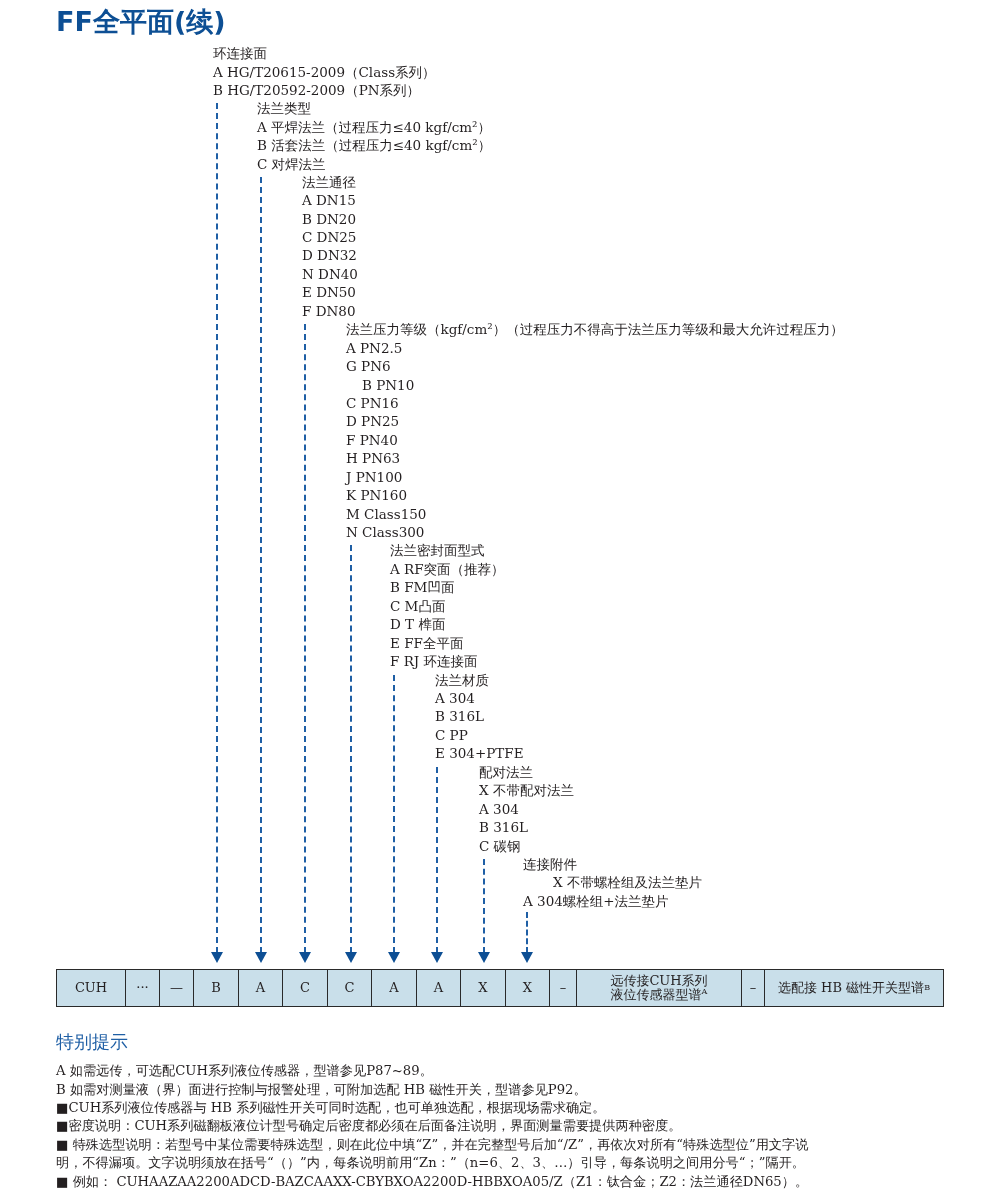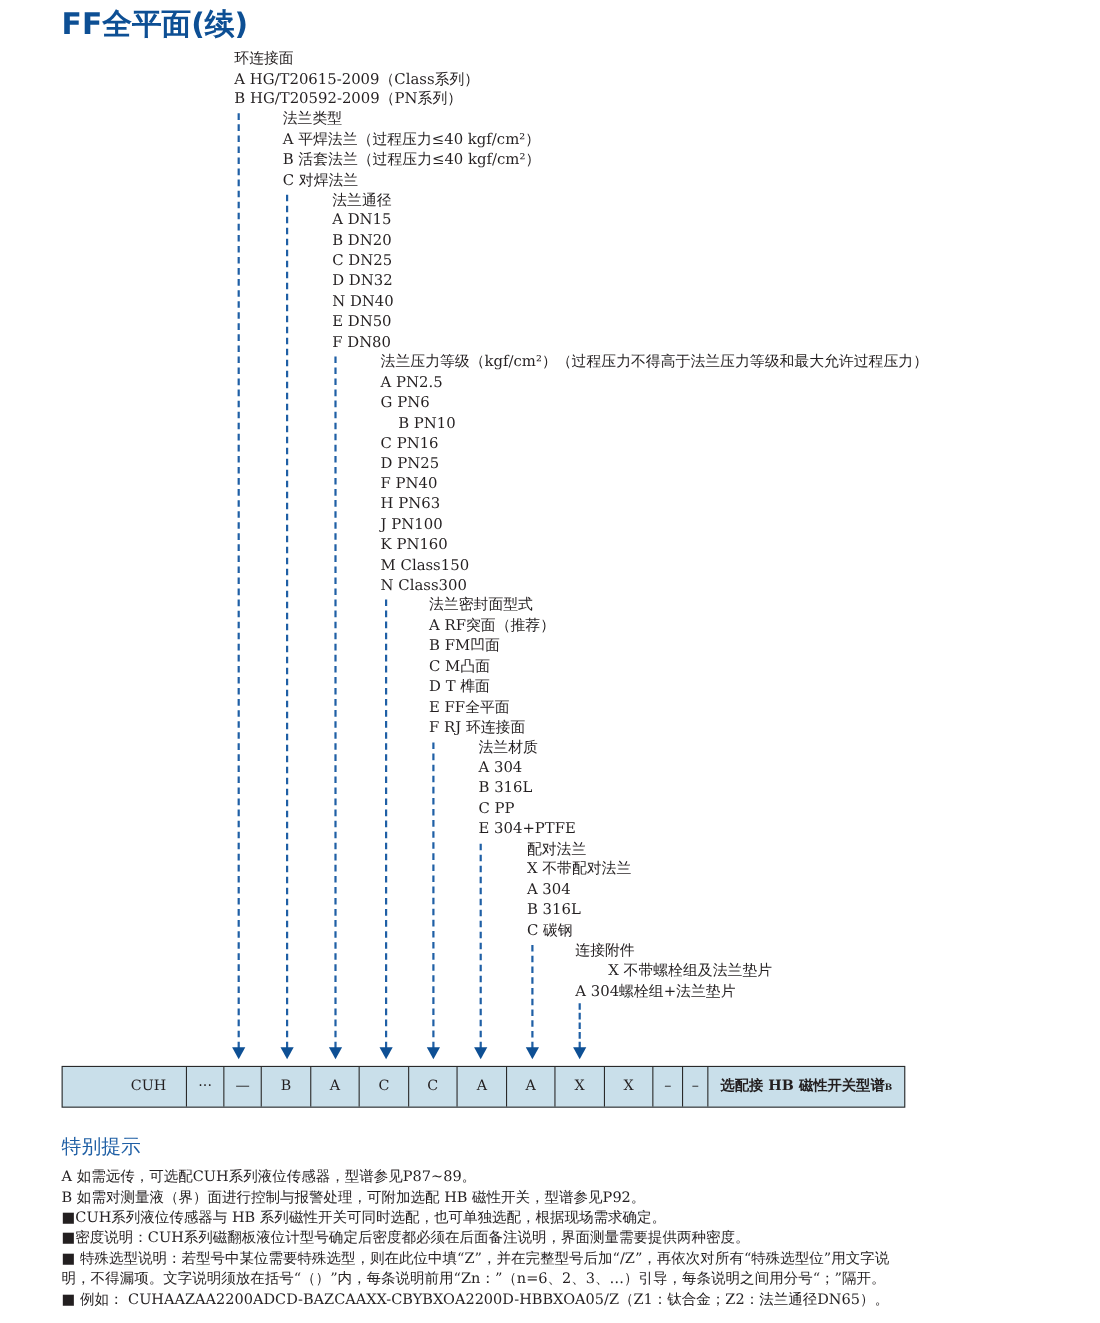--- a/index.html
+++ b/index.html
@@ -5,25 +5,25 @@
   html, body { margin: 0; padding: 0; background: #ffffff; }
   body { width: 1000px; height: 1203px; position: relative; overflow: hidden;
          font-family: "DejaVu Serif", "Liberation Serif", serif; color: #231f20; }
   .title { position: absolute; left: 56px; top: 4px; font-family: "DejaVu Sans", "Liberation Sans", sans-serif;
            font-weight: bold; font-size: 27px; color: #0d4f94; letter-spacing: 0px; }
   .line { position: absolute; white-space: nowrap; font-size: 13.5px; line-height: 18px; }
   .dash { position: absolute; width: 0; border-left: 2px dashed #1f5fa5; }
   .arrowhead { position: absolute; width: 0; height: 0; border-left: 6px solid transparent;
                border-right: 6px solid transparent; border-top: 11px solid #0d4f94; }
   .code-table { position: absolute; left: 56px; top: 969px; height: 38px; display: flex;
-                border: 1.5px solid #2a2a2a; background: #c9dfea; box-sizing: border-box; padding-left: 44px; }
+                border: 1.5px solid #2a2a2a; background: #c9dfea; box-sizing: border-box; }
   .cell { height: 100%; box-sizing: border-box; border-right: 1.5px solid #2a2a2a;
           display: flex; align-items: center; justify-content: center; text-align: center;
           font-size: 13px; line-height: 14px; color: #231f20; }
-  .cell:last-child { border-right: none; font-weight: bold; }
+  .cell:last-child { border-right: none; }
   .notes-title { position: absolute; left: 56px; top: 1030px; font-size: 18px; color: #1f5fa5;
                  font-family: "DejaVu Sans", "Liberation Sans", sans-serif; }
   .note { position: absolute; left: 56px; white-space: nowrap; font-size: 13.2px; line-height: 18px; }
   sup { font-size: 8px; line-height: 0; }
 </style>
 </head>
 <body>
 
 <div class="title">FF全平面(续)</div>
 
@@ -128,20 +128,24 @@
   <div class="cell" style="width:34px">—</div>
   <div class="cell" style="width:45px">B</div>
   <div class="cell" style="width:44px">A</div>
   <div class="cell" style="width:45px">C</div>
   <div class="cell" style="width:44px">C</div>
   <div class="cell" style="width:45px">A</div>
   <div class="cell" style="width:44px">A</div>
   <div class="cell" style="width:45px">X</div>
   <div class="cell" style="width:44px">X</div>
   <div class="cell" style="width:27px">–</div>
+  <div class="cell" style="width:165px;flex-direction:column">
+    <span>远传接CUH系列</span>
+    <span><span>液位传感器型谱</span><sup>A</sup></span>
+  </div>
   <div class="cell" style="width:23px">–</div>
   <div class="cell" style="width:178px">
     <span>选配接 HB 磁性开关型谱</span>
       <sup>B</sup>
   </div>
 </div>
 
 <div class="notes-title">特别提示</div>
 <div class="note" style="top:1062px">A  如需远传，可选配CUH系列液位传感器，型谱参见P87~89。</div>
 <div class="note" style="top:1081px">B  如需对测量液（界）面进行控制与报警处理，可附加选配 HB 磁性开关，型谱参见P92。</div>

